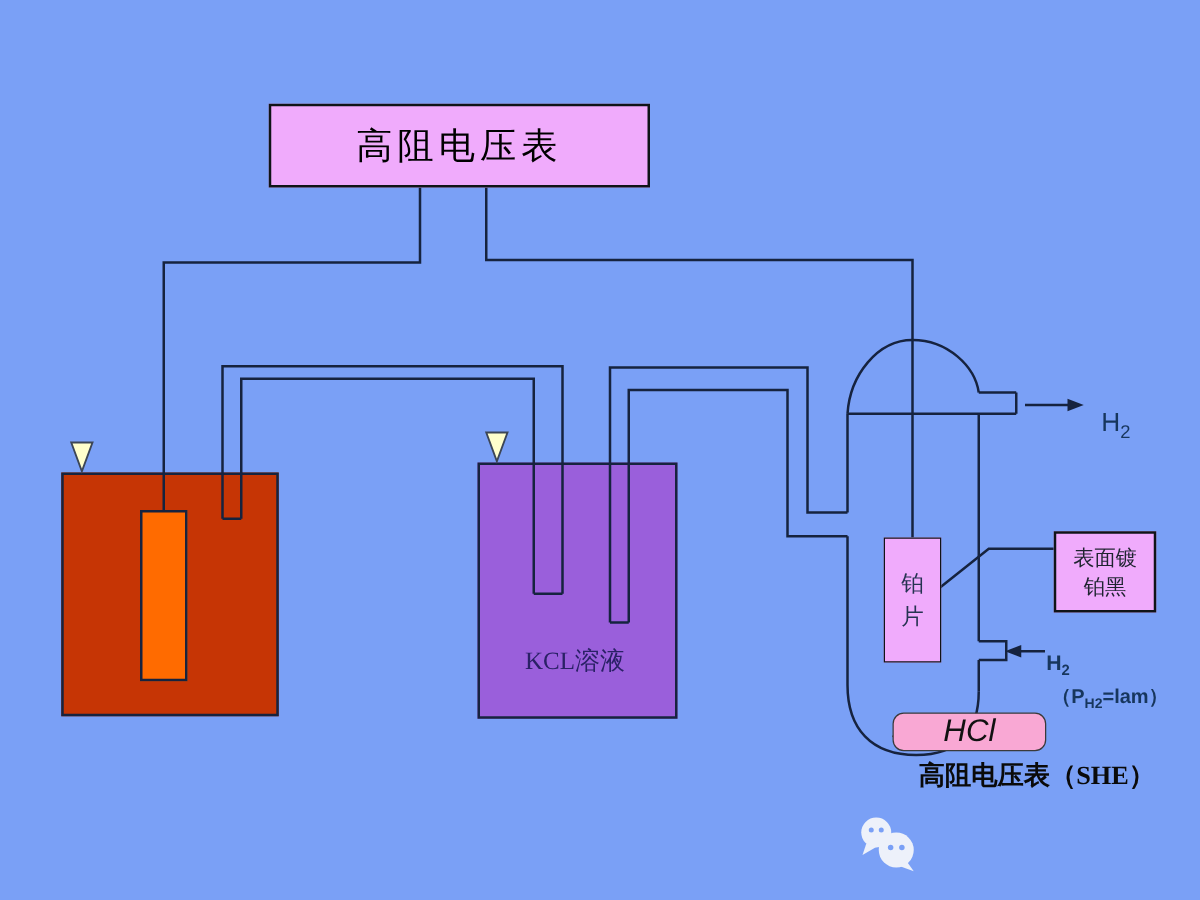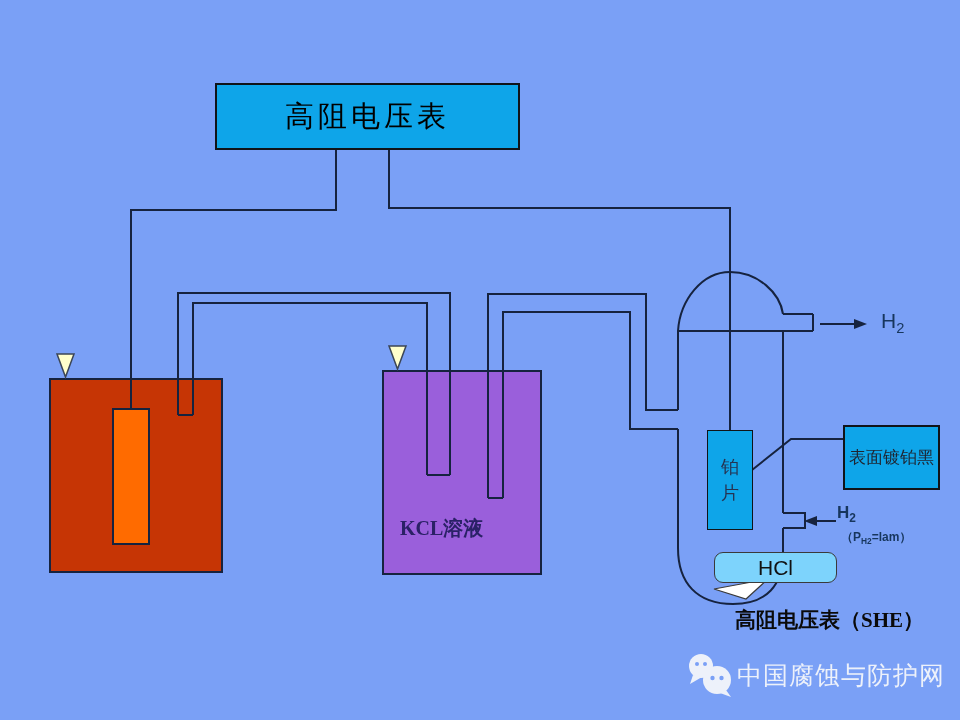--- a/index.html
+++ b/index.html
@@ -5,57 +5,57 @@
   html,body{margin:0;padding:0;}
   .stage{
     position:relative;
     width:960px;height:720px;
     background:#7AA0F6;
     overflow:hidden;
     font-family:"Liberation Serif","DejaVu Serif",serif;
   }
   .abs{position:absolute;}
   .box{
-    background:#0ea5e9;
+    background:#f0abfc;
     border:2px solid #101418;
     box-sizing:border-box;
     display:flex;align-items:center;justify-content:center;
     text-align:center;
   }
   .title-box{
     left:215px;top:83px;width:305px;height:67px;
     font-size:29px;letter-spacing:4px;color:#000;
   }
   .label{color:#1B2433;}
   .salt-bridge{left:428px;top:248px;width:100px;text-align:center;font-size:21px;}
-  .kcl-label{left:400px;top:515px;width:120px;font-size:20px;color:#2A2166;font-weight:bold;}
+  .kcl-label{left:400px;top:515px;width:120px;text-align:center;font-size:20px;color:#2A2166;}
   .left-caption{left:62px;top:591px;width:126px;text-align:center;font-size:20px;font-weight:bold;color:#0A0A0A;}
   .beaker{box-sizing:border-box;border:2px solid #16233F;}
   .red-beaker{left:49px;top:378px;width:174px;height:195px;background:#C63505;}
   .orange-electrode{left:112px;top:408px;width:38px;height:137px;background:#FF6B00;}
   .purple-beaker{left:382px;top:370px;width:160px;height:205px;background:#9A5FDB;}
   .pt-box{
     left:707px;top:430px;width:46px;height:100px;
     border-width:1.5px;
     flex-direction:column;font-size:18px;line-height:26px;color:#263352;
   }
   .coating-box{
-    left:843px;top:425px;width:97px;height:65px;
-    flex-direction:row;font-size:17px;line-height:23px;color:#1F2430;
+    left:843px;top:425px;width:82px;height:65px;
+    flex-direction:column;font-size:17px;line-height:23px;color:#1F2430;
   }
-  .sans{font-family:"Liberation Sans","DejaVu Sans",sans-serif;}
+  .sans{font-family:"Liberation Sans","DejaVu Sans",sans-serif;margin-top:18px;}
   .h2-out{left:881px;top:309px;font-size:21px;color:#17365D;}
   .h2-in{left:837px;top:503px;font-size:17px;font-weight:bold;color:#17365D;}
-  .pressure{left:841px;top:529px;font-size:12px;font-weight:bold;color:#17365D;}
+  .pressure{left:841px;top:529px;font-size:16px;font-weight:bold;color:#17365D;}
   .pressure sub,.h2-out sub,.h2-in sub{font-size:70%;}
   .hcl-box{
     left:714px;top:552px;width:121px;height:29px;
-    background:#7dd3fc;border:1.2px solid #3A3A3A;border-radius:9px;
+    background:#f9a8d4;border:1.2px solid #3A3A3A;border-radius:9px;
     display:flex;align-items:center;justify-content:center;
-    font-size:21px;color:#111;
+    font-size:25px;color:#111;font-style:italic;
   }
   .ref-caption{left:735px;top:606px;font-size:21px;font-weight:bold;color:#0A0A0A;}
   .footer-brand{left:737px;top:659px;font-size:25px;color:#EDF1FA;
     font-family:"Liberation Sans","DejaVu Sans",sans-serif;letter-spacing:1px;}
   svg.overlay{left:0;top:0;pointer-events:none;}
   .z1{z-index:1}.z2{z-index:2}.z3{z-index:3}
 </style>
 </head>
 <body>
 
@@ -151,15 +151,14 @@
       <circle cx="31" cy="27" r="14"></circle>
       <polygon points="40,37 45,44 34,40"></polygon>
     </g>
     <g fill="#7AA0F6">
       <circle cx="11" cy="11" r="2"></circle>
       <circle cx="19" cy="11" r="2"></circle>
       <circle cx="26.5" cy="25" r="2.2"></circle>
       <circle cx="35.5" cy="25" r="2.2"></circle>
     </g>
   </svg>
-  <div class="abs footer-brand z3">中国腐蚀与防护网</div>
 
 </div>
 
 </body></html>

